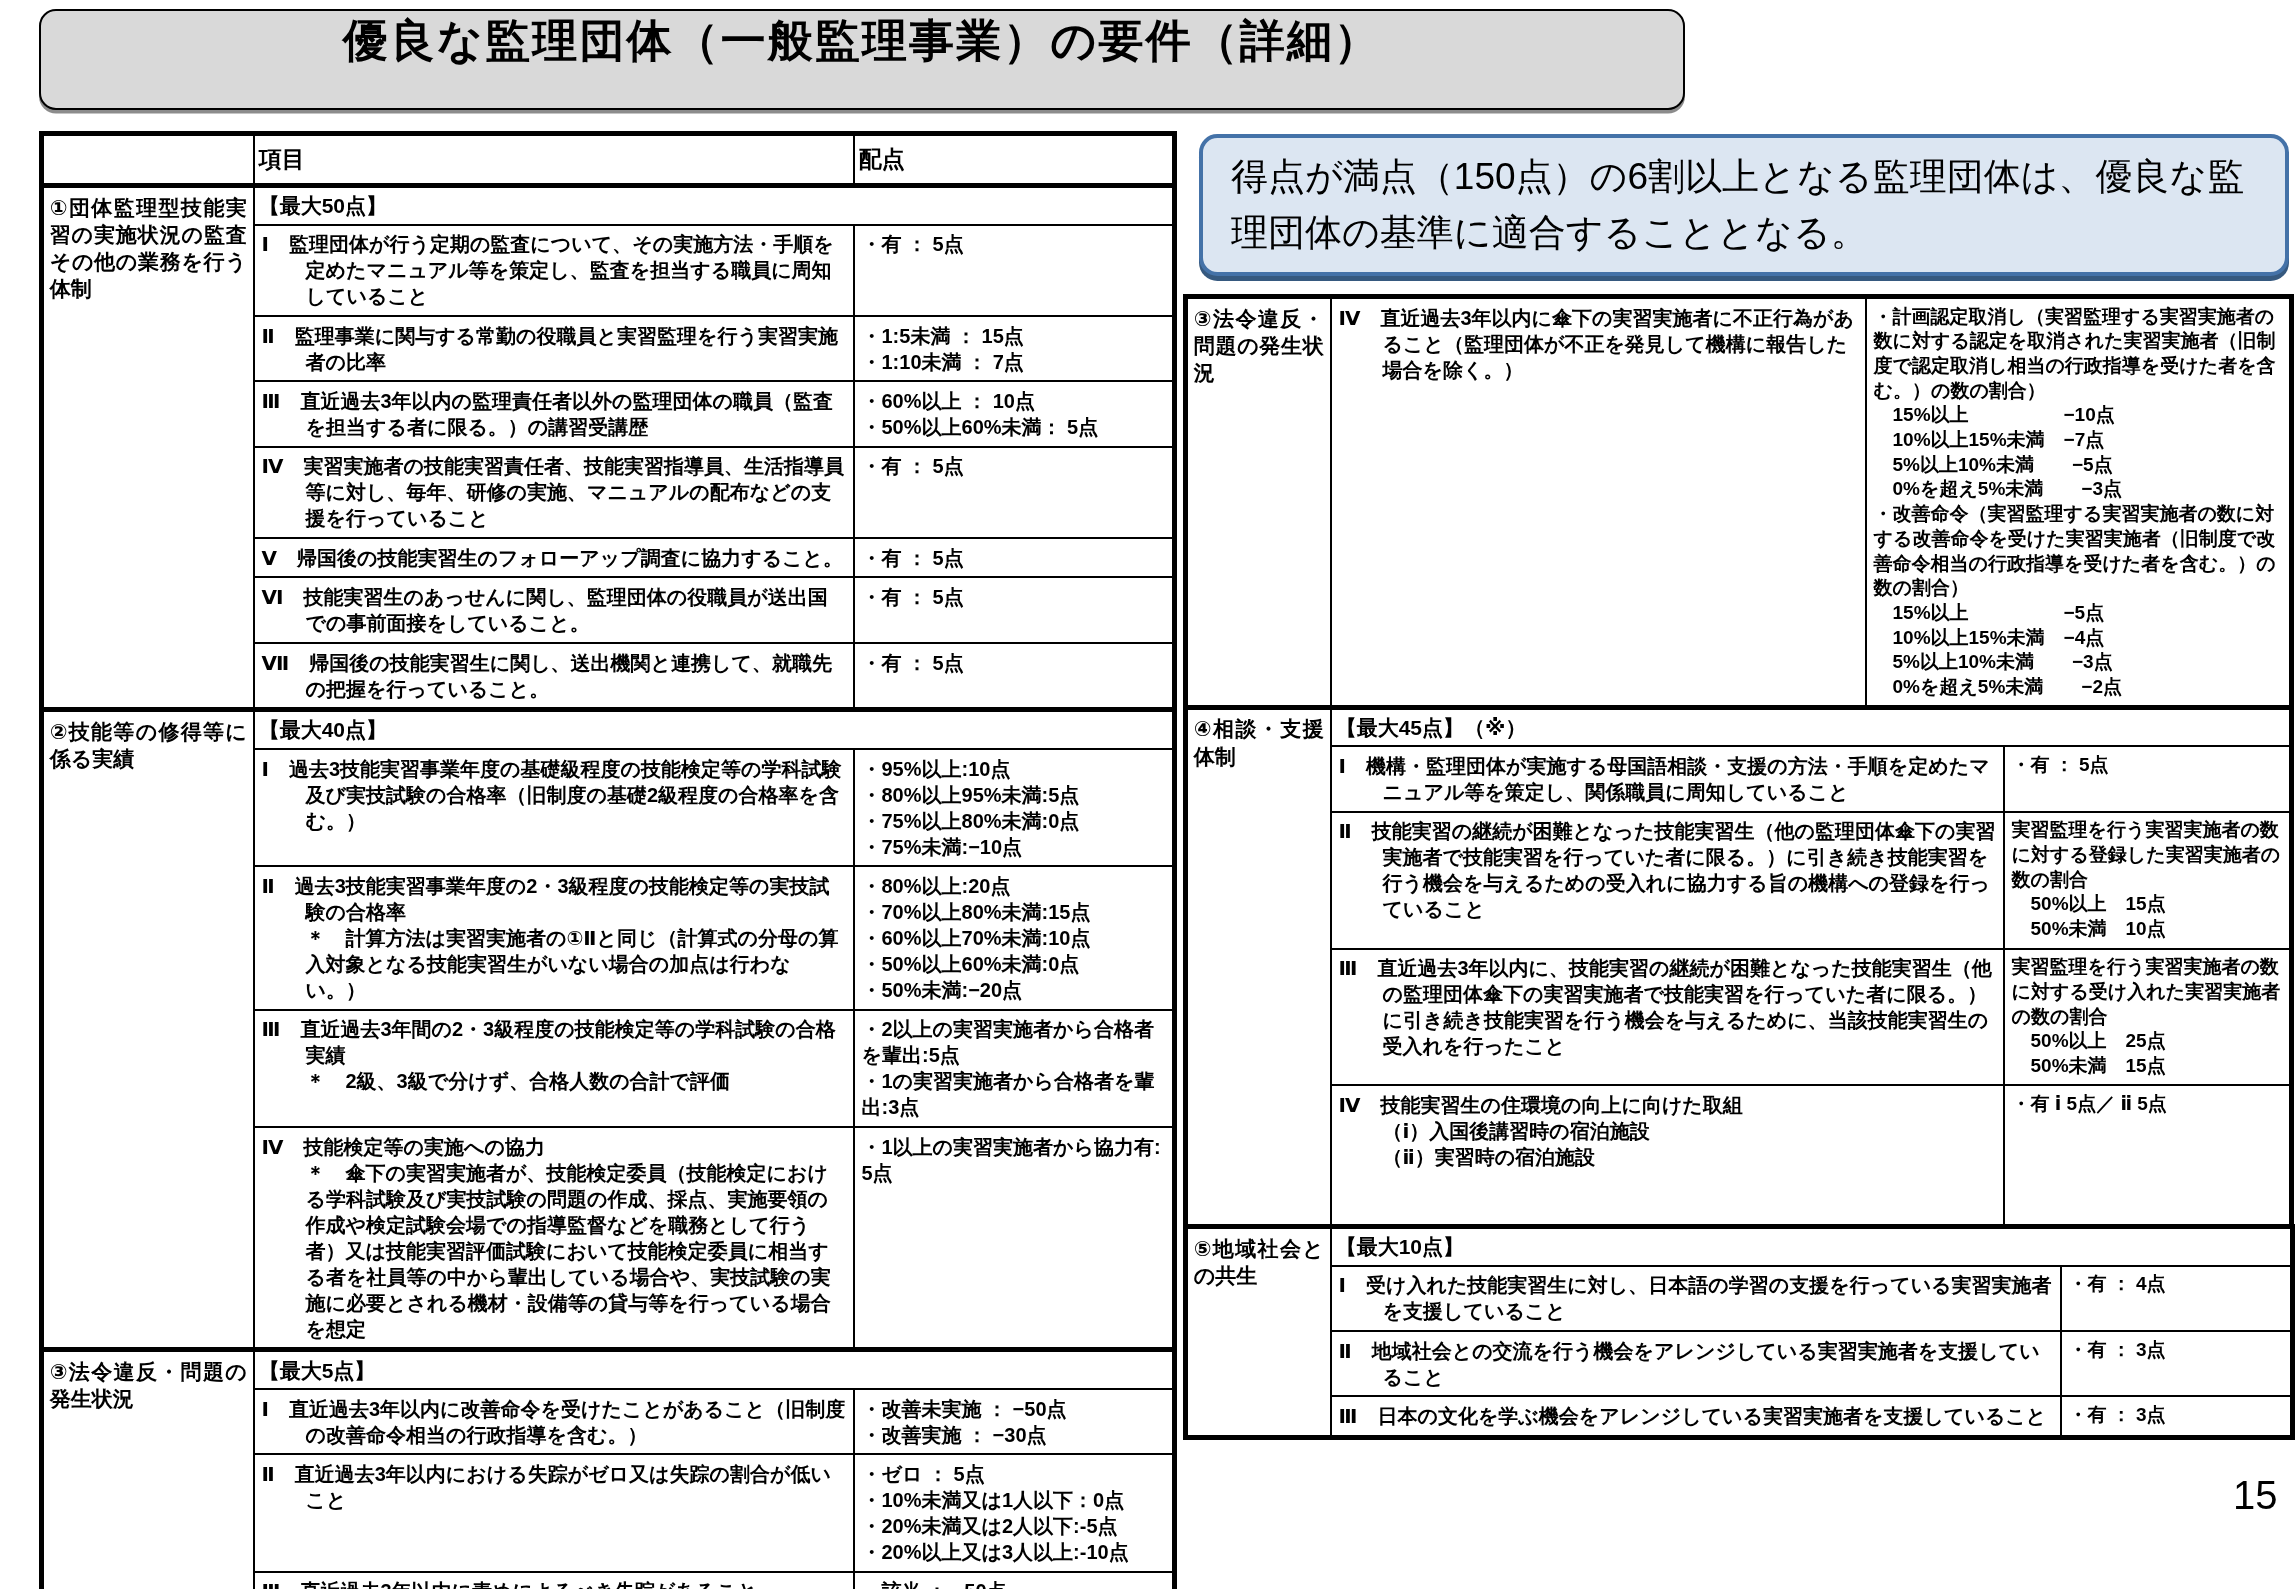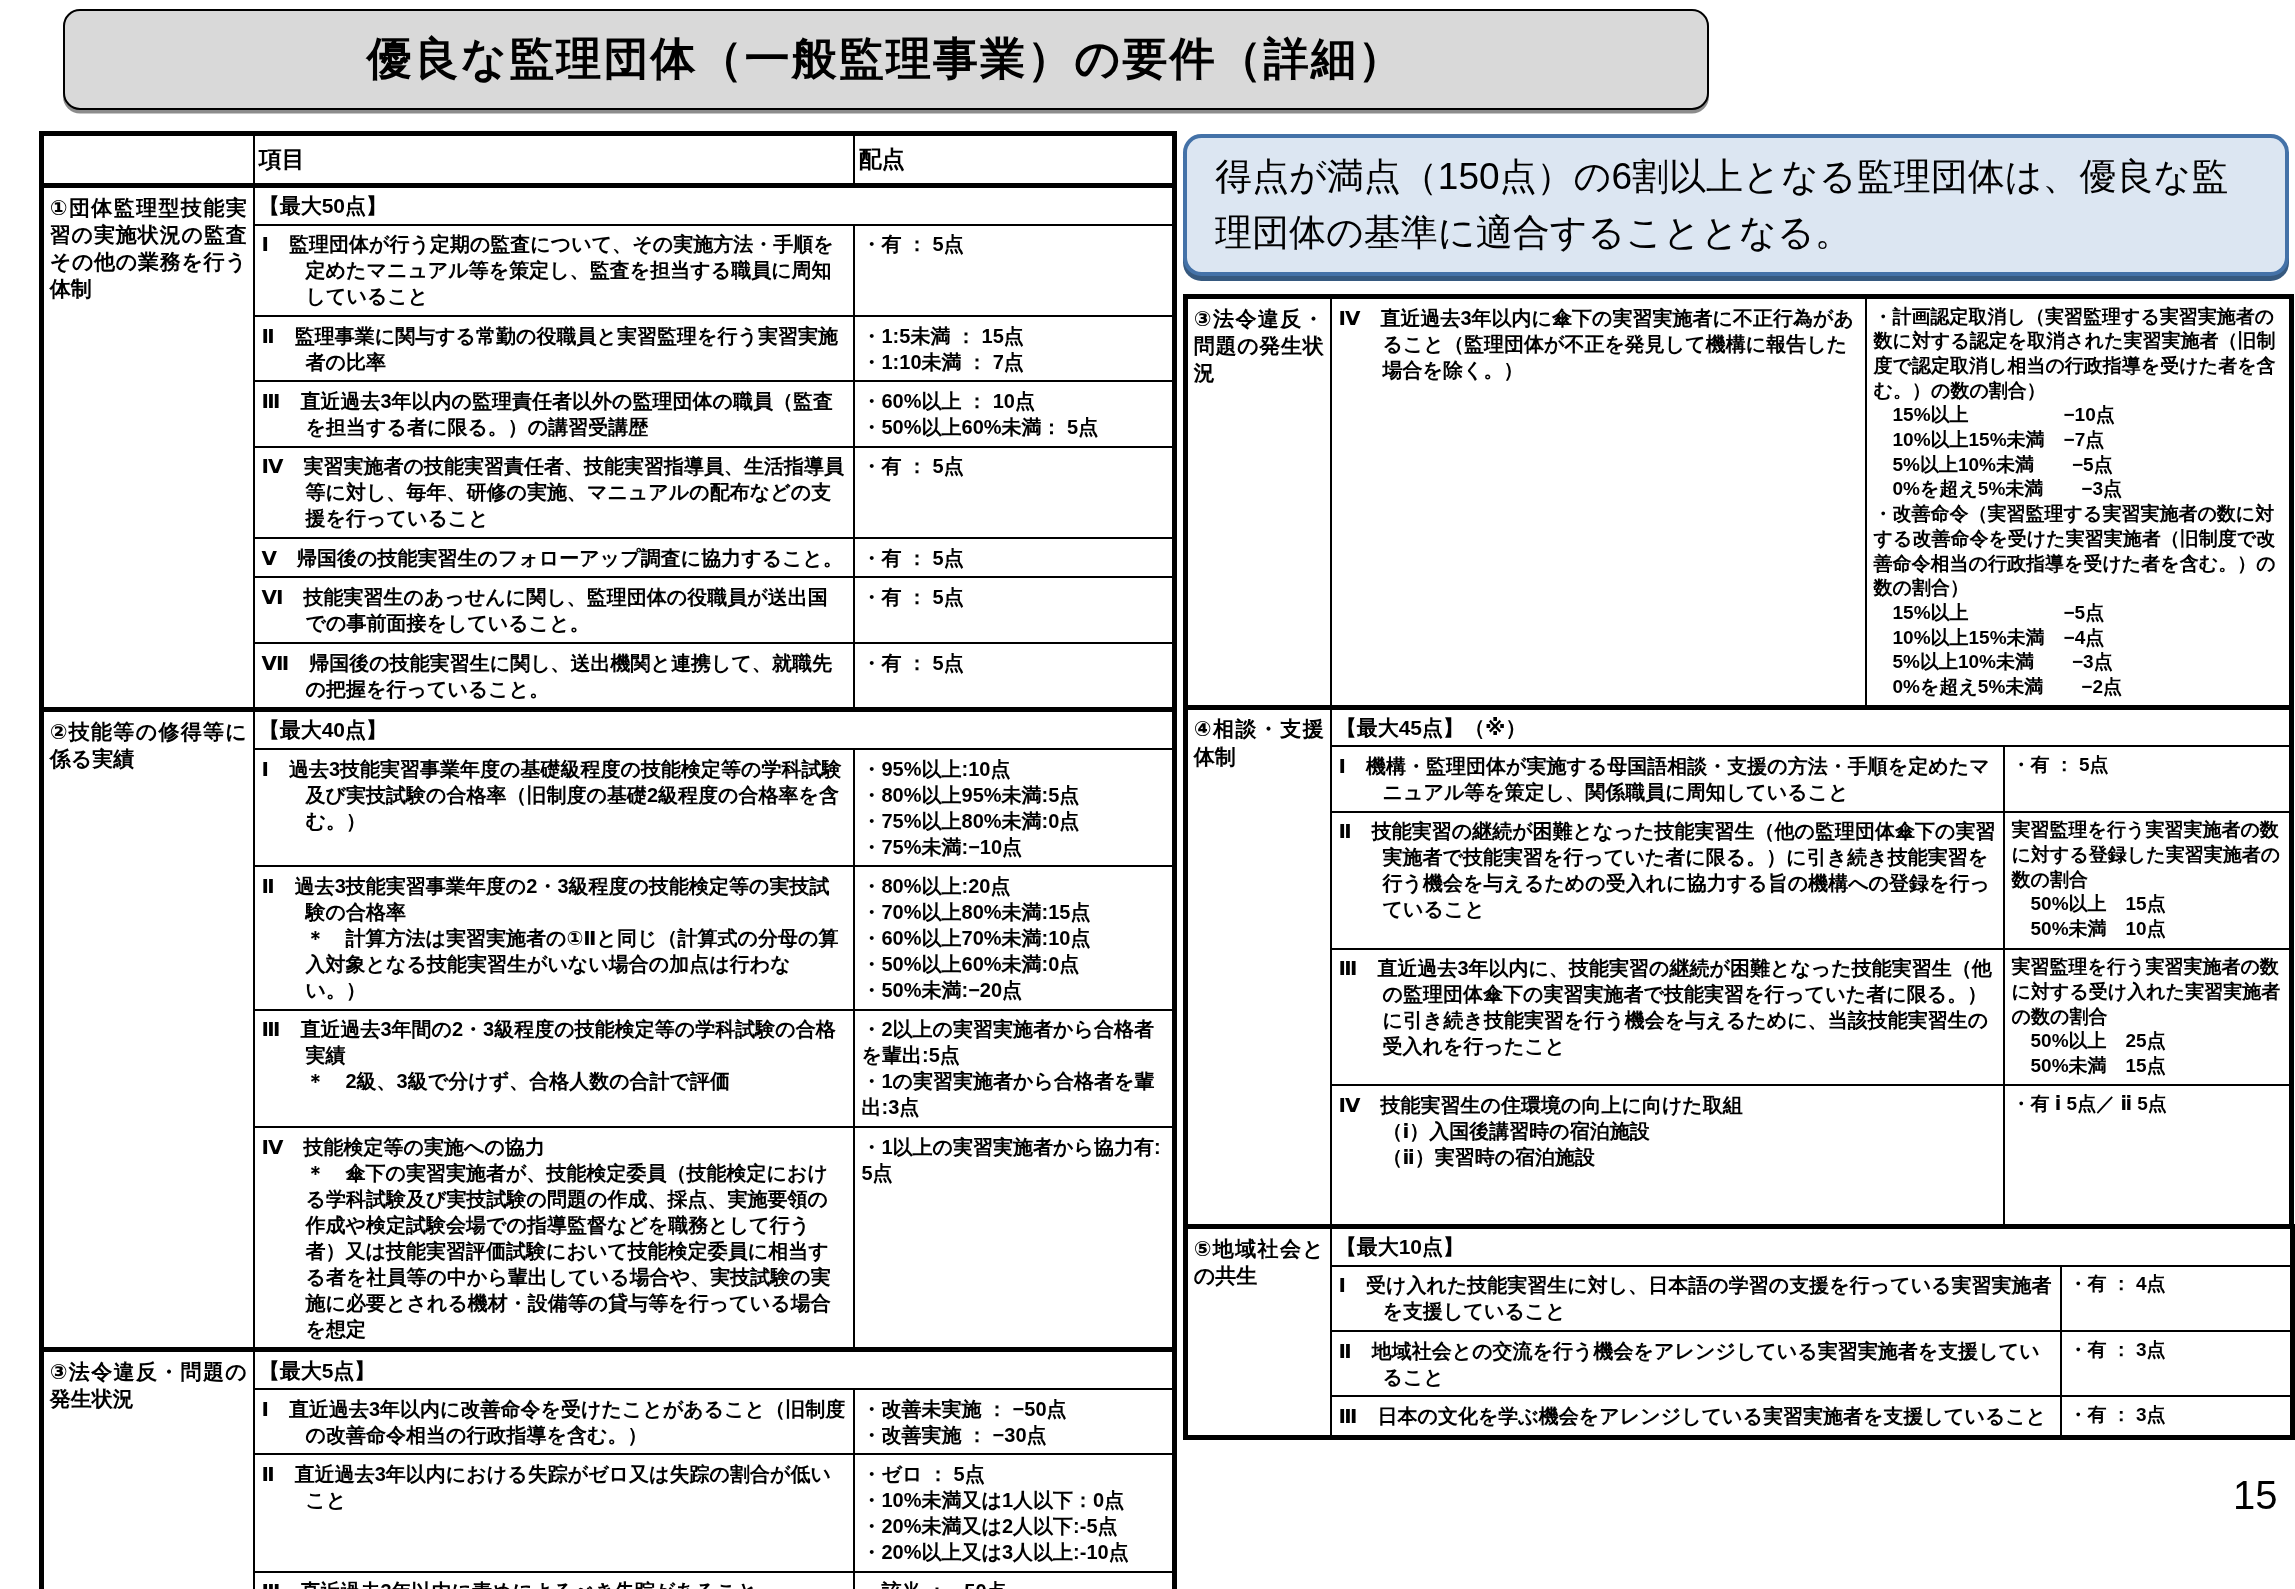--- a/index.html
+++ b/index.html
@@ -5,21 +5,21 @@
   html,body{margin:0;padding:0;}
   body{
     width:2295px;height:1589px;position:relative;background:#ffffff;
     font-family:"Liberation Sans","DejaVu Sans",sans-serif;color:#000;overflow:hidden;
   }
   
   .title-bar{
     position:absolute;left:39px;top:8.5px;width:1642px;height:97px;
     background:#d9d9d9;border:2.8px solid #000;border-radius:17px;
     box-shadow:0 3.5px 0 #8c8c8c;
-    display:flex;align-items:center;justify-content:center;margin-left:24px;
+    display:flex;justify-content:center;
   }
   .title-text{font-size:45px;font-weight:bold;letter-spacing:2.1px;}
 
   
   .tbl{border-collapse:collapse;table-layout:fixed;background:#fff;border:5.7px solid #000;}
   .tbl td{
     border:2.8px solid #000;vertical-align:top;
     font-size:20px;font-weight:bold;line-height:1.3;
     padding:5.7px 7px;white-space:pre-line;overflow-wrap:anywhere;word-break:break-all;
   }
@@ -33,21 +33,21 @@
   td.item{padding-left:51px;text-indent:-44px;}
   td.pts{padding:5.7px 7px;}
   .left-wrap{position:absolute;left:39px;top:131px;}
   .left-wrap .tbl{width:1134px;}
 
   
   .right-col{position:absolute;left:1183px;top:134px;width:1106px;}
   .note-box{
     background:#dce6f2;border:4.2px solid #4472a8;border-radius:18.4px;
     box-shadow:0 5px 0 #36597f;
-    padding:11.3px 28px;font-size:37px;line-height:1.5;font-weight:normal;
+    padding:11.3px 28px;font-size:37px;line-height:1.5;font-weight:normal;margin-left:16px;
   }
   .right-col .tbl{width:1106px;}
   .tbl.first{margin-top:18.4px;}
   .tbl.joined{margin-top:-5.7px;}
   .right-col td.pts{font-size:19px;}
   .right-col td.item{font-size:20px;}
   td.tall{height:127px;}
   td.tall-sm{height:78px;}
 
   .footnote{margin-top:20px;font-size:25.4px;font-weight:normal;padding-left:2.8px;}

